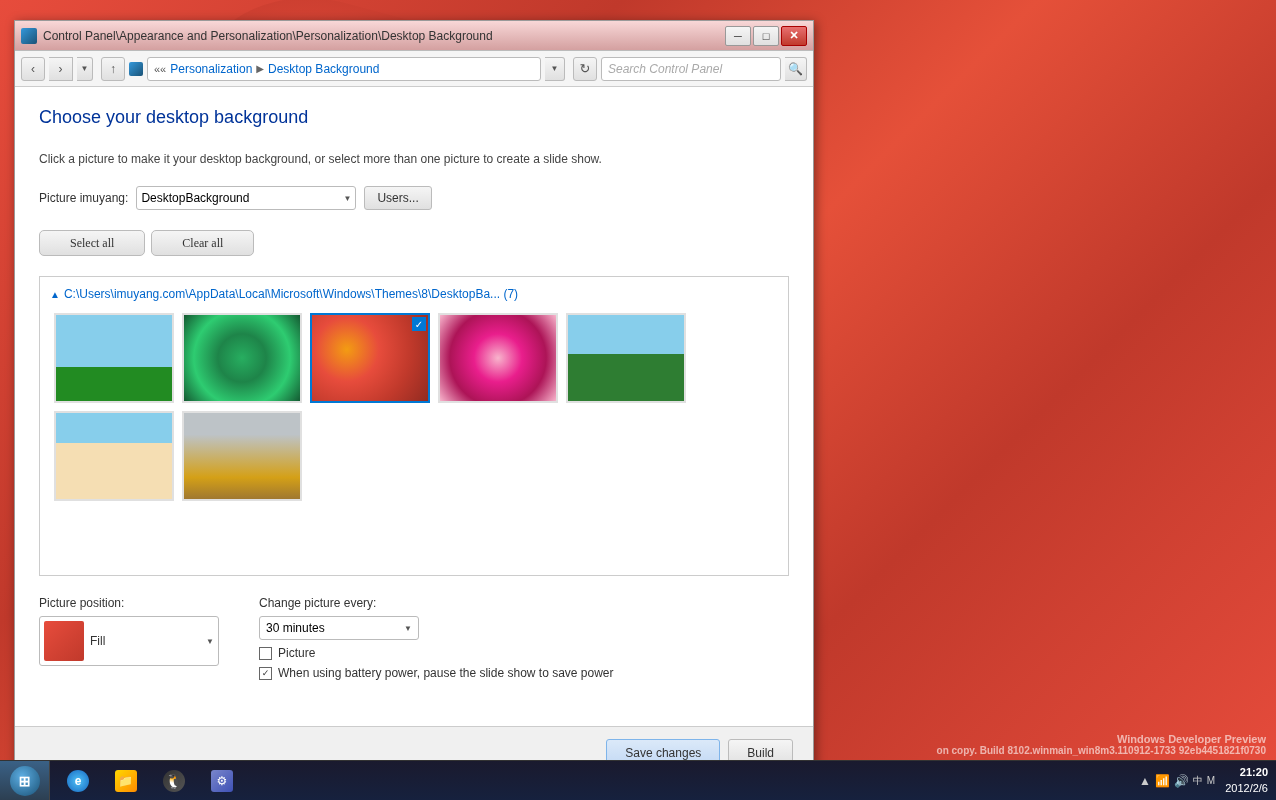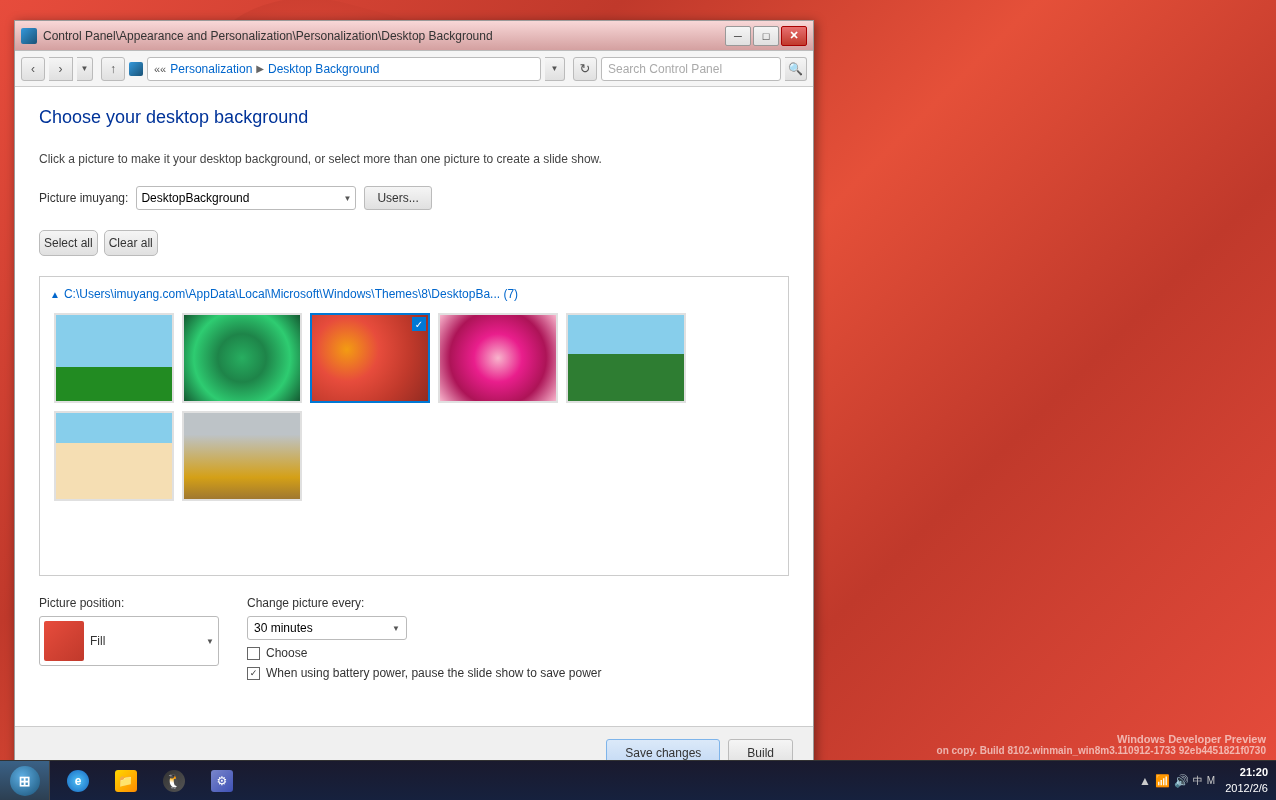--- a/index.html
+++ b/index.html
@@ -352,29 +352,30 @@
       align-items: center;
     }
 
     .selection-btns {
       display: flex;
       gap: 6px;
       margin-bottom: 8px;
     }
     .sel-btn {
       height: 26px;
-      padding: 0 4px;
+      padding: 0 30px;
       border: 1px solid #bbb;
       border-radius: 5px;
       background: linear-gradient(to bottom, #f5f5f5, #e0e0e0);
       cursor: pointer;
       font-size: 12px;
       color: #333;
       display: flex;
       align-items: center;
+      font-family: Liberation Serif, serif;
     }
 
     
     .gallery-container {
       border: 1px solid #ccc;
       background: white;
       padding: 10px;
       min-height: 300px;
     }
     .gallery-path-header {
@@ -443,21 +444,21 @@
     .thumb-red-flowers { background: linear-gradient(to bottom, #e74c3c, #c0392b, #e74c3c); }
     .thumb-pink { background: linear-gradient(135deg, #f8c8d4, #e91e8c, #f8c8d4); }
     .thumb-island { background: linear-gradient(to bottom, #87CEEB 50%, #1a8a6e 30%, #5d4037 20%); }
     .thumb-beach { background: linear-gradient(to bottom, #87CEEB 40%, #1565c0 30%, #f5deb3 30%); }
     .thumb-desert { background: linear-gradient(to bottom, #87CEEB 30%, #d4a017 70%); }
 
     
     .bottom-controls {
       display: flex;
       align-items: flex-start;
-      gap: 28px;
+      gap: 40px;
       padding-top: 8px;
     }
     .pic-position-section { min-width: 180px; }
     .pic-position-label {
       font-size: 12px;
       color: #333;
       margin-bottom: 6px;
     }
     .pic-position-select {
       width: 180px;
@@ -596,21 +597,21 @@
     <div class="path-icon"></div>
     <div class="address-path">
       <span style="color:#555;font-size:11px;">««</span>
       <span style="color:#0066cc;">Personalization</span>
       <span class="path-separator">▶</span>
       <span style="color:#0066cc;">Desktop Background</span>
     </div>
     <div class="path-dropdown">▼</div>
     <div class="refresh-btn" style="margin-left:4px;">↻</div>
     <div class="search-box">
-      <span style="color:#aaa;font-size:12px;">Search Control Panel</span>
+      <span style="color:#aaa;font-size:12px;font-style:italic;">Search Control Panel</span>
     </div>
     <div class="search-icon-btn">🔍</div>
   </div>
 
   <div class="content-area">
 
     <div class="page-title">Choose your desktop background</div>
     <div class="page-subtitle">Click a picture to make it your desktop background, or select more than one picture to create a slide show.</div>
 
     <div class="picture-location-row">
@@ -678,21 +679,21 @@
       </div>
 
       <div class="change-picture-section">
         <div class="change-picture-label">Change picture every:</div>
         <div class="change-picture-select">
           <span>30 minutes</span>
           <span class="select-arrow">▼</span>
         </div>
         <div class="shuffle-row">
           <div class="shuffle-checkbox"></div>
-          <span class="shuffle-label">Choose</span>
+          <span class="shuffle-label">Picture</span>
         </div>
         <div class="battery-row">
           <div class="battery-checkbox">✓</div>
           <span class="battery-label">When using battery power, pause the slide show to save power</span>
         </div>
       </div>
 
     </div>
 
   </div>

